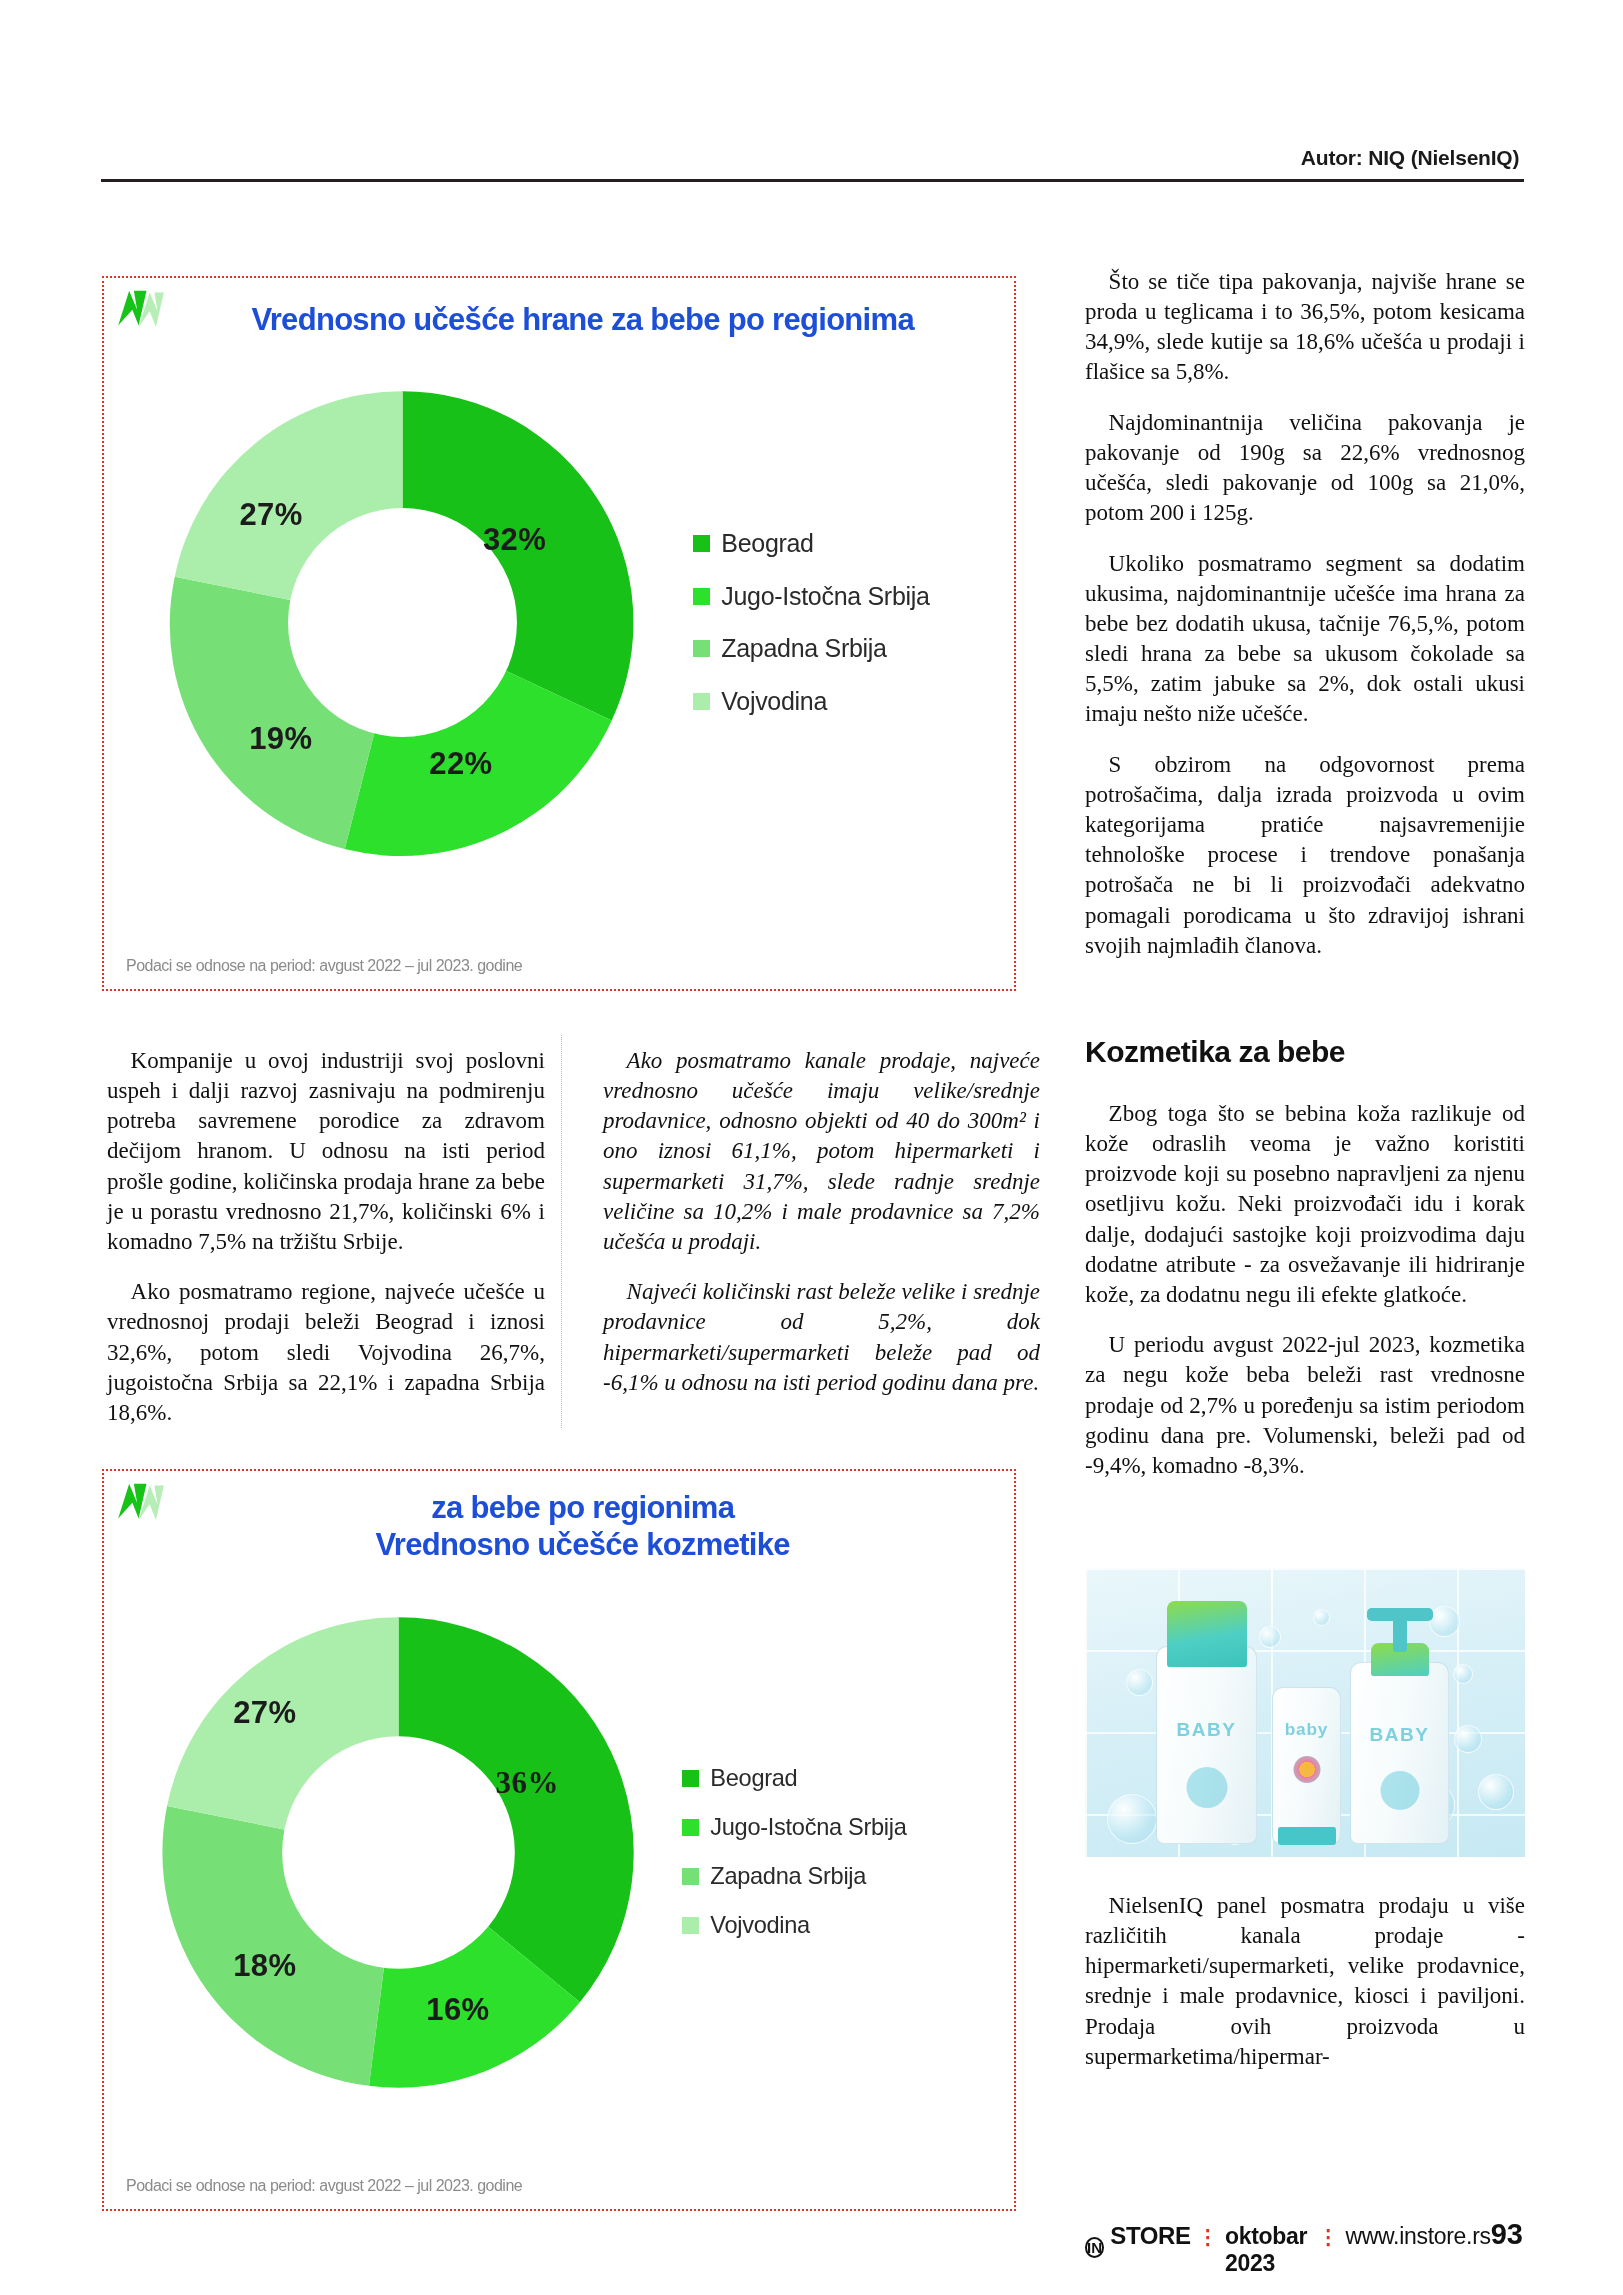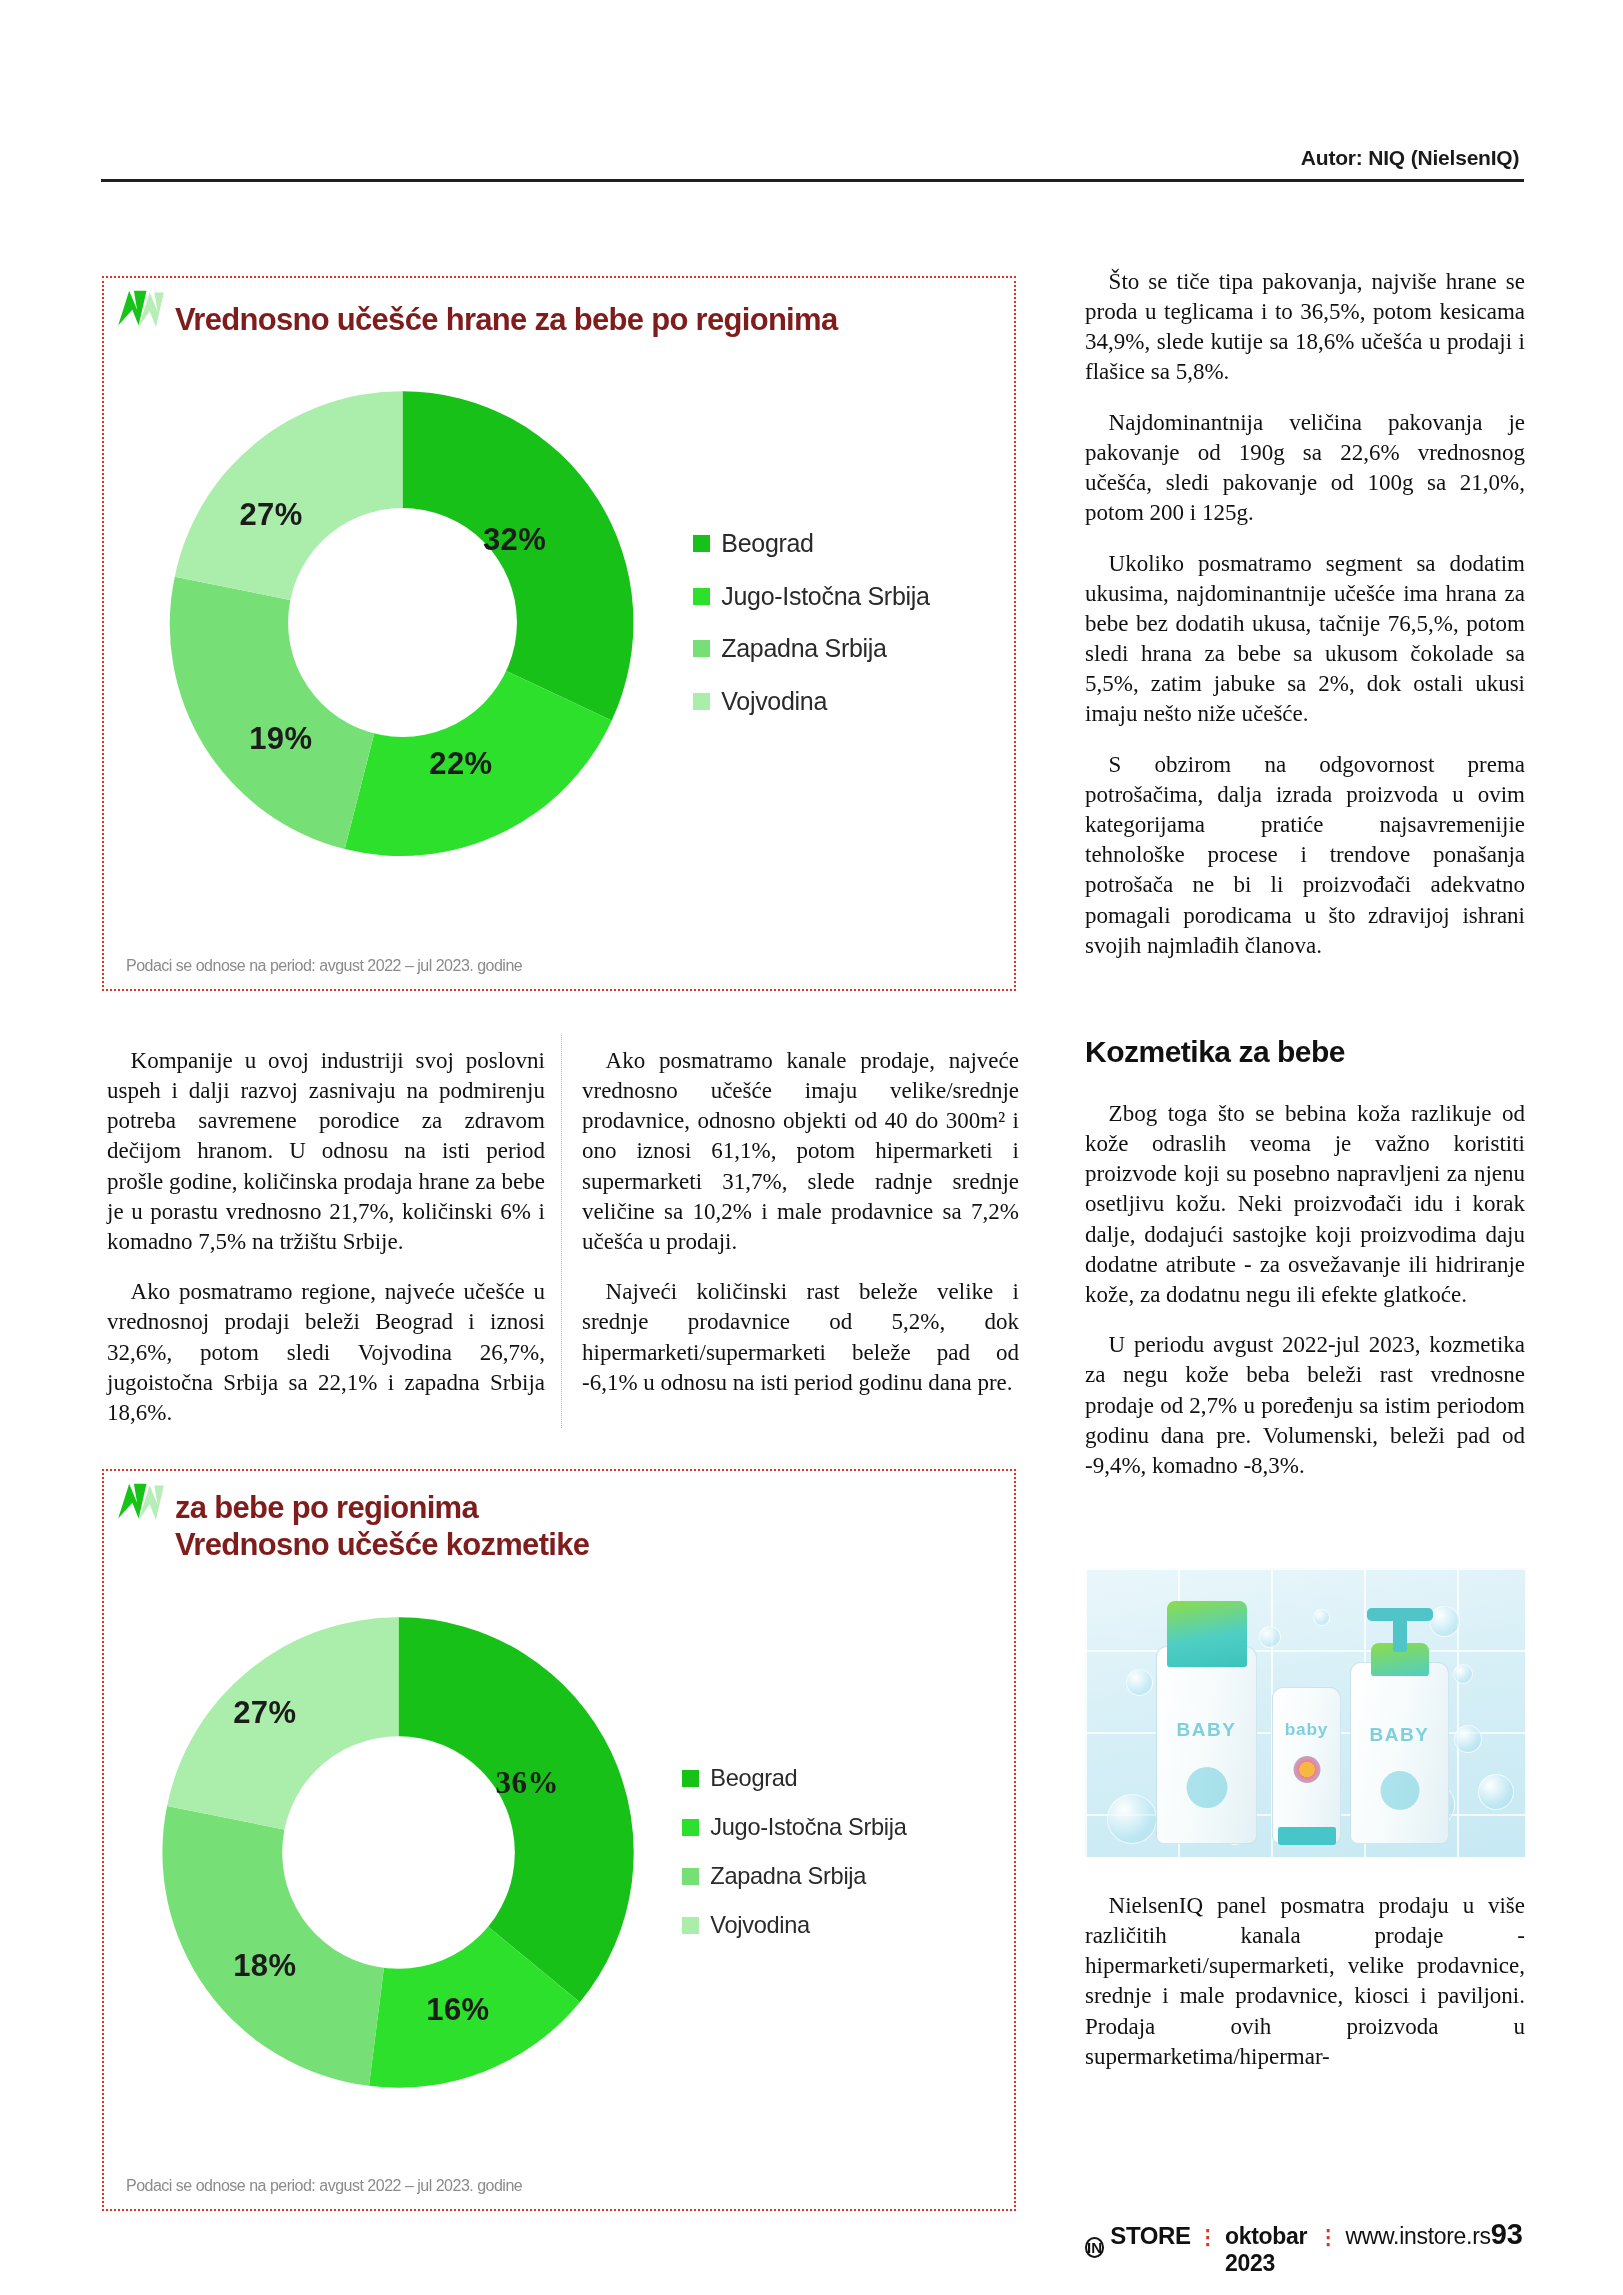--- a/index.html
+++ b/index.html
@@ -47,26 +47,27 @@
 
   .chart-logo {
     position: absolute;
     left: 11px; top: 7.9px;
     width: 52px; height: 49px;
   }
   .chart-title {
     position: absolute;
     left: 71px; right: 23.6px;
     top: 23.6px;
+    text-align: center;
     font-family: "Liberation Sans", sans-serif;
     font-weight: bold;
     font-size: 31px;
     line-height: 1.18;
     letter-spacing: -0.7px;
-    color: #7f1d1d;
+    color: #1d4ed8;
   }
   .chart-title.two-line { top: 19px; font-size: 31px; }
 
   .chart-caption {
     position: absolute;
     left: 22px;
     bottom: 14px;
     font-family: Liberation Sans, sans-serif;
     font-size: 16px;
     letter-spacing: -0.5px;
@@ -128,21 +129,21 @@
     font-size: 23px;
     line-height: 1.31;
     color: #111;
     text-align: justify;
     hyphens: manual;
   }
   .col p { text-indent: 23.6px; margin-bottom: 20.4px; }
   .col p:last-child { margin-bottom: 0; }
 
   .col-left  { left: 107px;  top: 1046px; width: 438px; }
-  .col-mid   { left: 582px;  top: 1046px; width: 437px; }
+  .col-mid   { left: 603px;  top: 1046px; width: 437px; font-style: italic; }
   .col-right { left: 1085px; top: 267px;  width: 440px; }
   .col-right-2 { left: 1085px; top: 1891px; width: 440px; }
 
   .col-divider {
     position: absolute;
     left: 561px; top: 1035px;
     width: 1.6px; height: 393px;
     border-left: 1.6px dotted #b9b9b9;
   }
 

